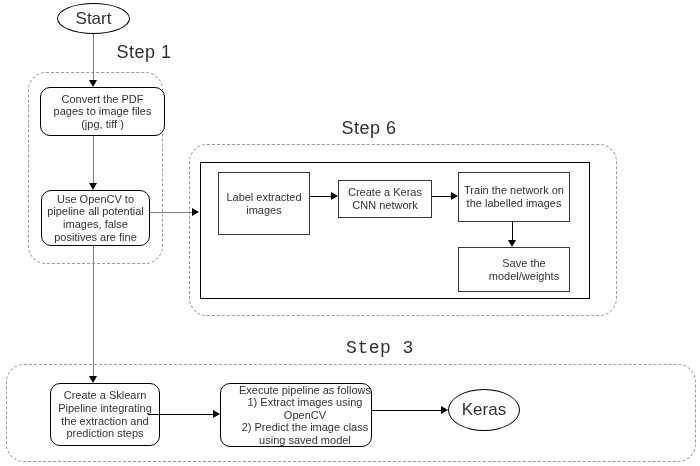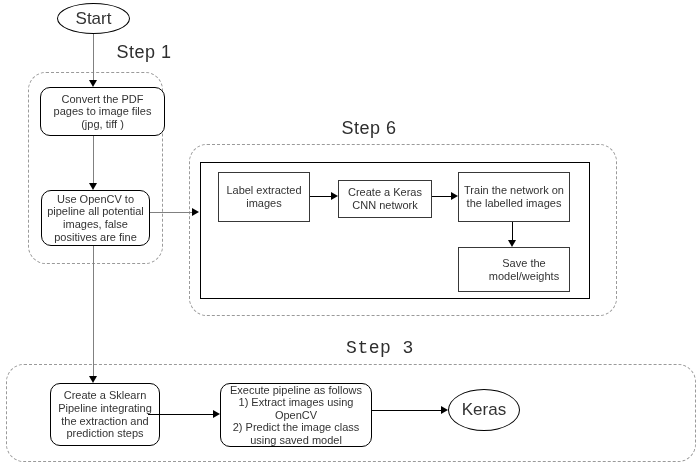--- a/index.html
+++ b/index.html
@@ -77,21 +77,21 @@
   </div>
   <div class="rbox" style="left:41px; top:190px; width:109px; height:56px;">
     <span>Use OpenCV to
 pipeline all potential
 images, false
 positives are fine</span>
   </div>
 
   <div class="rect-plain" style="left:200px; top:162px; width:390px; height:137px;"></div>
 
-  <div class="sbox" style="left:218px; top:172px; width:92px; height:50px;">
+  <div class="sbox" style="left:218px; top:172px; width:92px; height:63px;">
     <span>Label extracted
 images</span>
   </div>
   <div class="sbox" style="left:338px; top:180px; width:94px; height:38px;">
     <span>Create a Keras
 CNN network</span>
   </div>
   <div class="sbox" style="left:458px; top:172px; width:112px; height:50px;">
     <span>Train the network on
 the labelled images</span>
@@ -100,21 +100,21 @@
     <span>Save the
 model/weights</span>
   </div>
 
   <div class="rbox" style="left:50px; top:383px; width:110px; height:63px;">
     <span>Create a Sklearn
 Pipeline integrating
 the extraction and
 prediction steps</span>
   </div>
-  <div class="rbox" style="left:220px; top:383px; width:152px; height:64px;">
+  <div class="rbox" style="left:220px; top:383px; width:152px; height:64px;justify-content:flex-end;">
     <span>Execute pipeline as follows
 1) Extract images using
 OpenCV
 2) Predict the image class
 using saved model</span>
   </div>
 
   <div class="vline" style="left:93px; top:34px; height:46px;"></div>
   <div class="ah-down" style="left:89px; top:80px;"></div>
 

